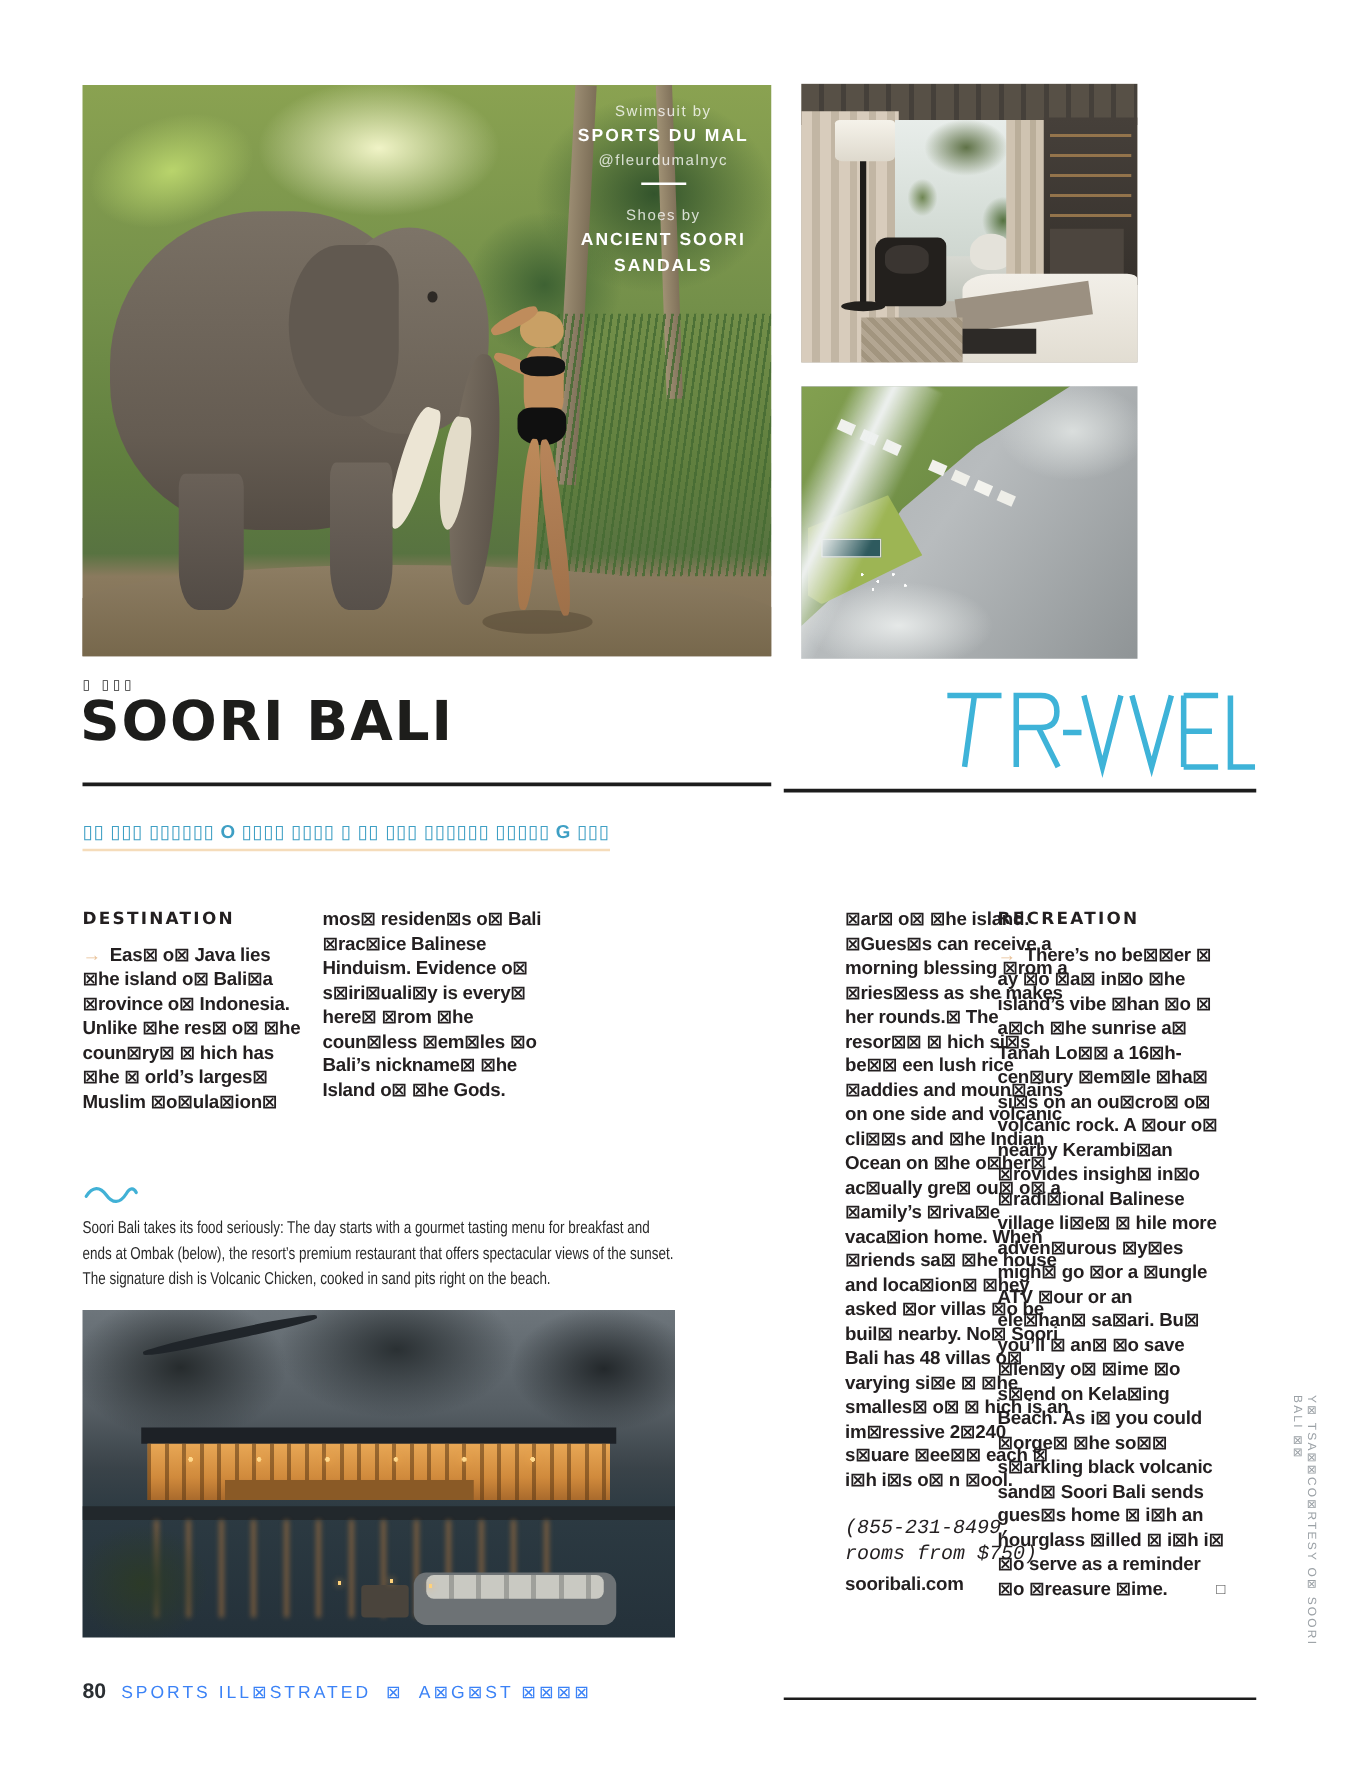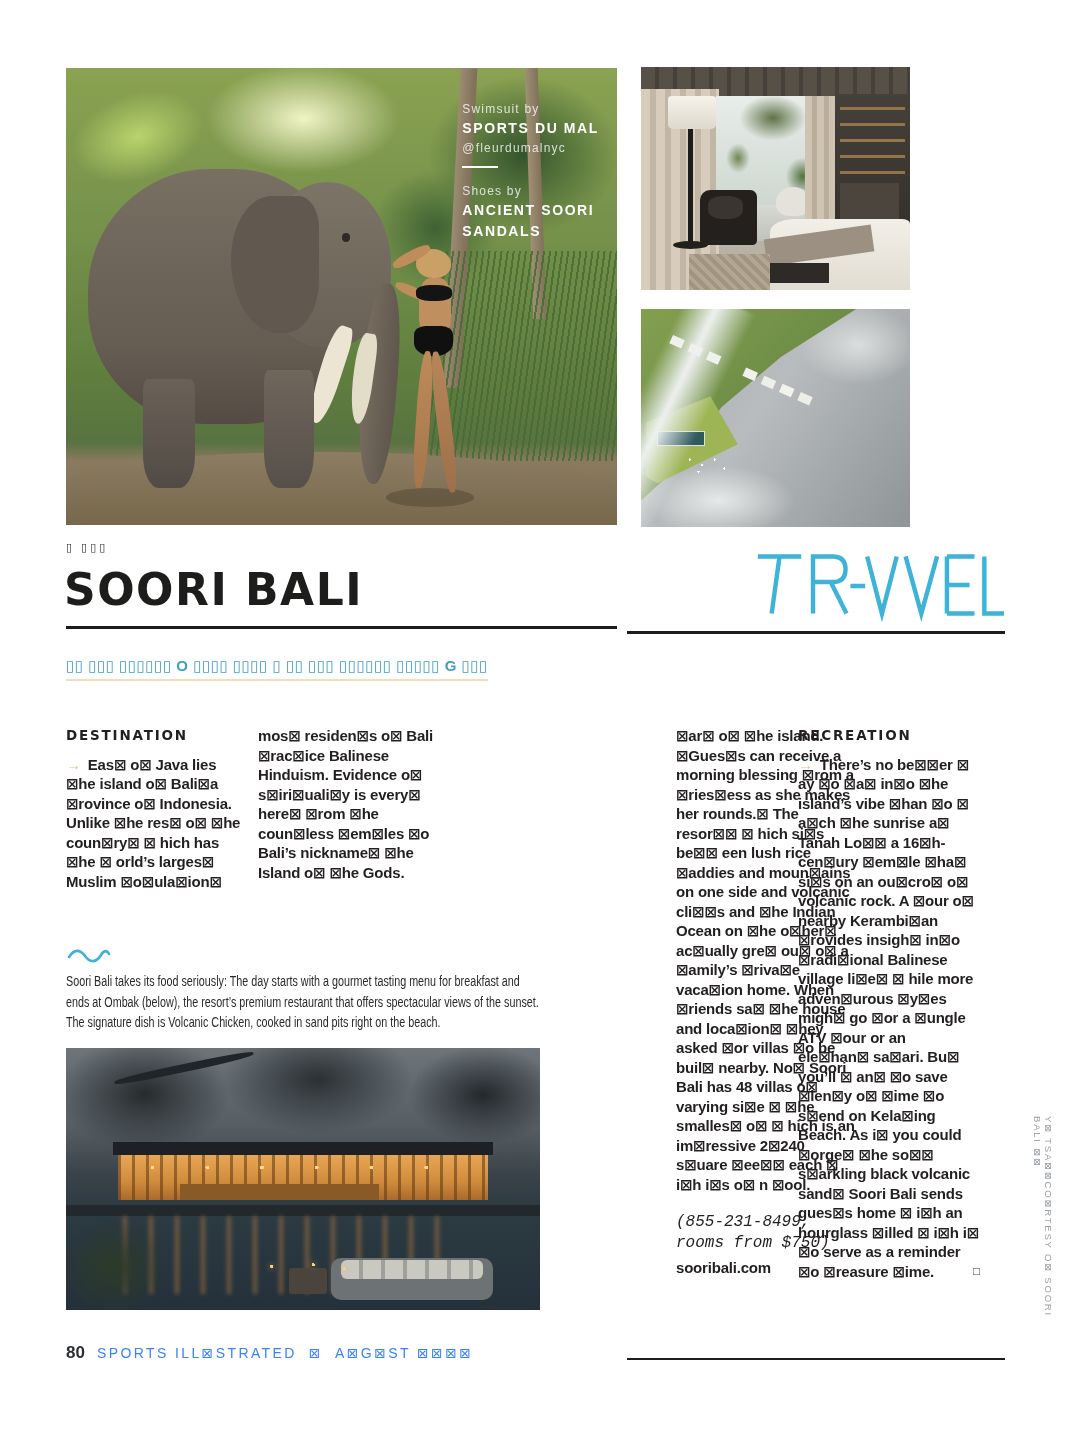--- a/index.html
+++ b/index.html
@@ -32,21 +32,21 @@
            font-size:13.8px;line-height:20.5px;color:#2a2a2a;font-weight:400;letter-spacing:0;}
 
   
   .footer{position:absolute;display:flex;align-items:baseline;gap:12px;}
   .footer .num{font-weight:700;font-size:17px;color:#2b2f33;}
   .footer .mag{font-size:14px;letter-spacing:2.4px;color:#3b82f6;}
   .side-credit{position:absolute;writing-mode:vertical-rl;text-orientation:mixed;
                font-size:9.5px;letter-spacing:1.8px;color:#9ba1a6;}
 
   
-  .credits{position:absolute;right:18px;top:32px;text-align:left;color:#fff;line-height:1.5;}
+  .credits{position:absolute;right:18px;top:12px;text-align:center;color:#fff;line-height:1.5;}
   .credits .lite{font-size:12px;letter-spacing:1.2px;color:rgba(255,255,255,0.78);}
   .credits .bold{font-size:14px;letter-spacing:1.6px;font-weight:700;color:#ffffff;}
   .credits .dash{display:inline-block;width:36px;height:2px;background:#fff;margin:9px 0 7px 0;}
 </style>
 </head>
 <body>
 
 <div id="page">
 
   <div class="photo" style="left:66px;top:68px;width:551px;height:457px;
@@ -134,21 +134,21 @@
       <div style="width:13px;height:9px;background:#eeeee8;"></div>
     </div>
     <div class="ph" style="left:6%;top:56%;width:17%;height:6%;background:#2e5a5e;border:1px solid #dfe0d8;"></div>
     <div class="ph" style="left:16%;top:66%;width:18%;height:10%;
                 background:radial-gradient(circle 2px at 12% 30%,#fff 55%,transparent 60%),radial-gradient(circle 2px at 38% 55%,#fff 55%,transparent 60%),radial-gradient(circle 2px at 64% 30%,#fff 55%,transparent 60%),radial-gradient(circle 2px at 84% 70%,#fff 55%,transparent 60%),radial-gradient(circle 2px at 30% 85%,#fff 55%,transparent 60%);"></div>
     <div class="ph" style="left:18%;top:-4%;width:26%;height:120%;background:linear-gradient(90deg,rgba(236,239,238,0) 0%,#eef1f0 45%,rgba(236,239,238,0) 100%);transform:rotate(26deg);transform-origin:50% 0;filter:blur(1px);"></div>
     <div class="ph" style="left:-6%;bottom:-8%;width:70%;height:40%;background:radial-gradient(closest-side,rgba(235,238,237,0.9),rgba(235,238,237,0) 80%);"></div>
   </div>
 
   <div class="abs kicker" style="left:66px;top:541px;">▯ ▯▯▯</div>
-  <div class="abs title" style="left:64px;top:564px;text-align:right;">SOORI BALI</div>
+  <div class="abs title" style="left:64px;top:552px;text-align:right;">SOORI BALI</div>
   <div class="abs rule" style="left:66px;top:626px;width:551px;height:3px;"></div>
 
   <svg class="travel-svg" style="left:750px;top:545px;" width="256" height="80" viewBox="0 0 260 78">
     <g stroke="#3eb3d8" stroke-width="4.5" fill="none" stroke-linecap="butt">
       <path d="M8 10 H52 M30 10 L22 68"></path>
       <path d="M64 68 V10 H84 Q97 10 97 23 Q97 36 84 36 H64 M82 36 L98 68"></path>
       <path d="M102 40 H117 M119 10 L134 68 L149 10"></path>
       <path d="M158 10 L174 68 L190 10"></path>
       <path d="M200 10 H228 M200 39 H223 M200 68 H228 M200 10 V68"></path>
       <path d="M238 10 V68 H258"></path>

